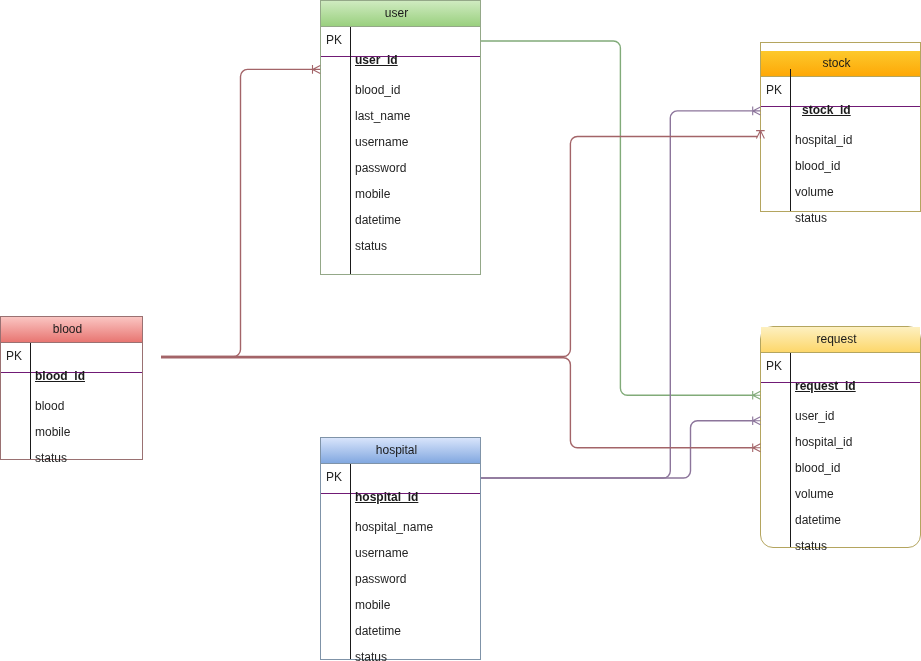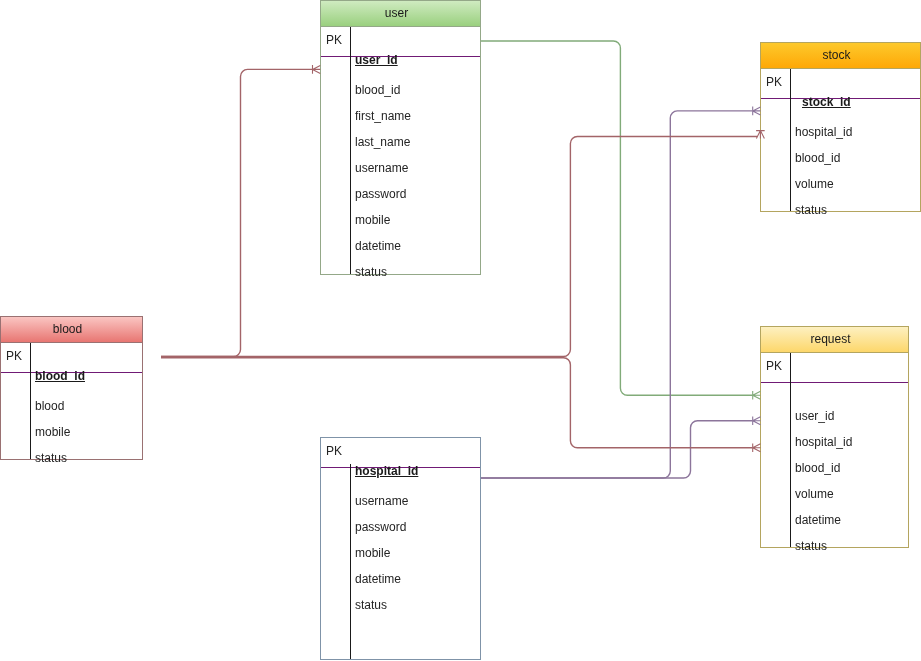--- a/index.html
+++ b/index.html
@@ -54,44 +54,41 @@
 <div class="entity" style="left: 320px; top: 0px; width: 161px; height: 275px; border-color: rgb(148, 168, 136);">
       <div class="ehead" style="background: linear-gradient(rgb(207, 235, 192) 0%, rgb(154, 208, 127) 100%); border-bottom: 1px solid rgb(148, 168, 136);">user</div>
       <div class="erow pkrow">
         <div class="pkcell">PK</div>
         <div class="fcell" style="left: 29px; right: 0px;">user_id</div>
       </div>
       <div class="erow">
         <div class="fcell" style="left: 29px; right: 0px;">blood_id</div>
       </div>
       <div class="erow">
-        <div class="fcell" style="left: 29px; right: 0px;">first_name</div>
-      </div>
-      <div class="erow">
         <div class="fcell" style="left: 29px; right: 0px;">last_name</div>
       </div>
       <div class="erow">
         <div class="fcell" style="left: 29px; right: 0px;">username</div>
       </div>
       <div class="erow">
         <div class="fcell" style="left: 29px; right: 0px;">password</div>
       </div>
       <div class="erow">
         <div class="fcell" style="left: 29px; right: 0px;">mobile</div>
       </div>
       <div class="erow">
         <div class="fcell" style="left: 29px; right: 0px;">datetime</div>
       </div>
       <div class="erow">
         <div class="fcell" style="left: 29px; right: 0px;">status</div>
       </div>
       <div class="vdiv" style="left: 29px; top: 26px; height: 247px;"></div>
     </div>
     <div class="entity" style="left: 760px; top: 42px; width: 161px; height: 170px; border-color: rgb(180, 165, 95);">
-      <div class="ehead" style="background: linear-gradient(rgb(253, 201, 44) 0%, rgb(254, 168, 6) 100%); border-bottom: 1px solid rgb(180, 165, 95);">stock</div>
+      <div class="ehead" style="background: linear-gradient(rgb(253, 201, 44) 0%, rgb(254, 168, 6) 100%); border-bottom: 1px solid rgb(180, 165, 95); margin-top: 8px;">stock</div>
       <div class="erow pkrow">
         <div class="pkcell">PK</div>
         <div class="fcell" style="left: 36px; right: 0px;">stock_id</div>
       </div>
       <div class="erow">
         <div class="fcell" style="left: 29px; right: 0px;">hospital_id</div>
       </div>
       <div class="erow">
         <div class="fcell" style="left: 29px; right: 0px;">blood_id</div>
       </div>
@@ -113,24 +110,25 @@
         <div class="fcell" style="left: 29px; right: 0px;">blood</div>
       </div>
       <div class="erow">
         <div class="fcell" style="left: 29px; right: 0px;">mobile</div>
       </div>
       <div class="erow">
         <div class="fcell" style="left: 29px; right: 0px;">status</div>
       </div>
       <div class="vdiv" style="left: 29px; top: 26px; height: 116px;"></div>
     </div>
-    <div class="entity" style="left: 760px; top: 326px; width: 149px; height: 222px; border-color: rgb(180, 165, 95);">
+    <div class="entity" style="left: 760px; top: 326px; width: 161px; height: 222px; border-color: rgb(180, 165, 95); border-radius: 13px;">
       <div class="ehead" style="background: linear-gradient(rgb(253, 240, 192) 0%, rgb(253, 215, 107) 100%); border-bottom: 1px solid rgb(180, 165, 95);">request</div>
       <div class="erow pkrow">
         <div class="pkcell">PK</div>
+        <div class="fcell" style="left: 29px; right: 0px;">request_id</div>
       </div>
       <div class="erow">
         <div class="fcell" style="left: 29px; right: 0px;">user_id</div>
       </div>
       <div class="erow">
         <div class="fcell" style="left: 29px; right: 0px;">hospital_id</div>
       </div>
       <div class="erow">
         <div class="fcell" style="left: 29px; right: 0px;">blood_id</div>
       </div>
@@ -139,23 +137,27 @@
       </div>
       <div class="erow">
         <div class="fcell" style="left: 29px; right: 0px;">datetime</div>
       </div>
       <div class="erow">
         <div class="fcell" style="left: 29px; right: 0px;">status</div>
       </div>
       <div class="vdiv" style="left: 29px; top: 26px; height: 194px;"></div>
     </div>
     <div class="entity" style="left: 320px; top: 437px; width: 161px; height: 223px; border-color: rgb(127, 147, 168);">
+      <div class="ehead" style="background: linear-gradient(rgb(216, 228, 251) 0%, rgb(130, 168, 224) 100%); border-bottom: 1px solid rgb(127, 147, 168);">hospital</div>
       <div class="erow pkrow">
         <div class="pkcell">PK</div>
         <div class="fcell" style="left: 29px; right: 0px;">hospital_id</div>
+      </div>
+      <div class="erow">
+        <div class="fcell" style="left: 29px; right: 0px;">hospital_name</div>
       </div>
       <div class="erow">
         <div class="fcell" style="left: 29px; right: 0px;">username</div>
       </div>
       <div class="erow">
         <div class="fcell" style="left: 29px; right: 0px;">password</div>
       </div>
       <div class="erow">
         <div class="fcell" style="left: 29px; right: 0px;">mobile</div>
       </div>

